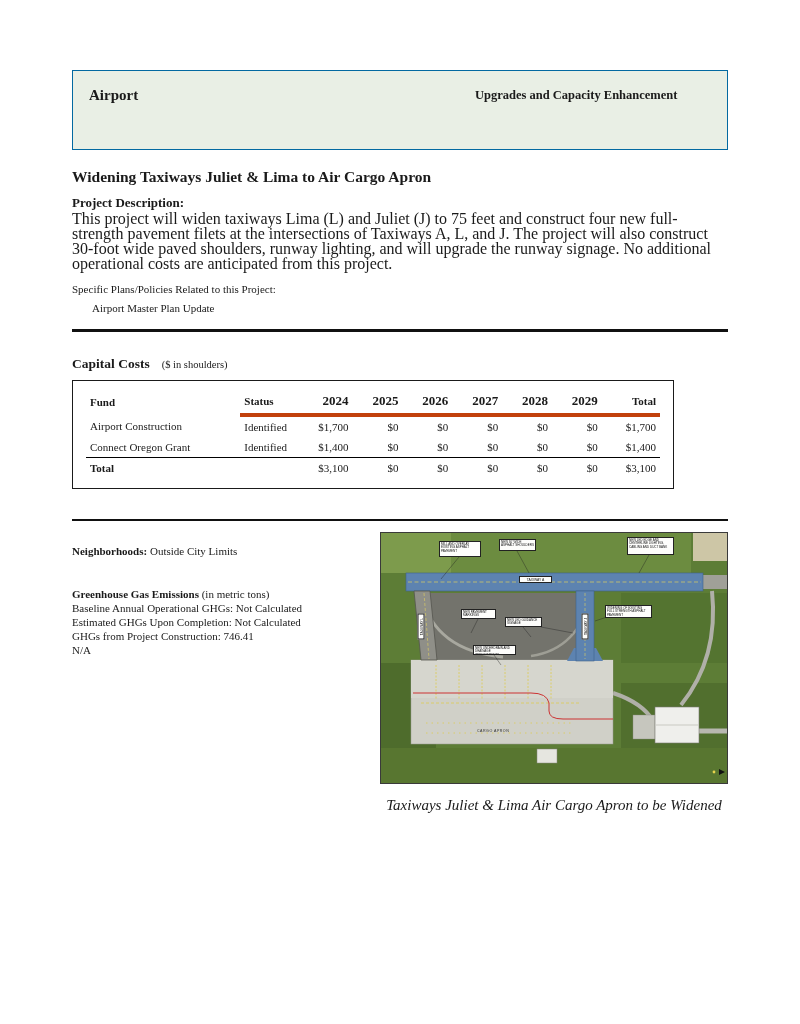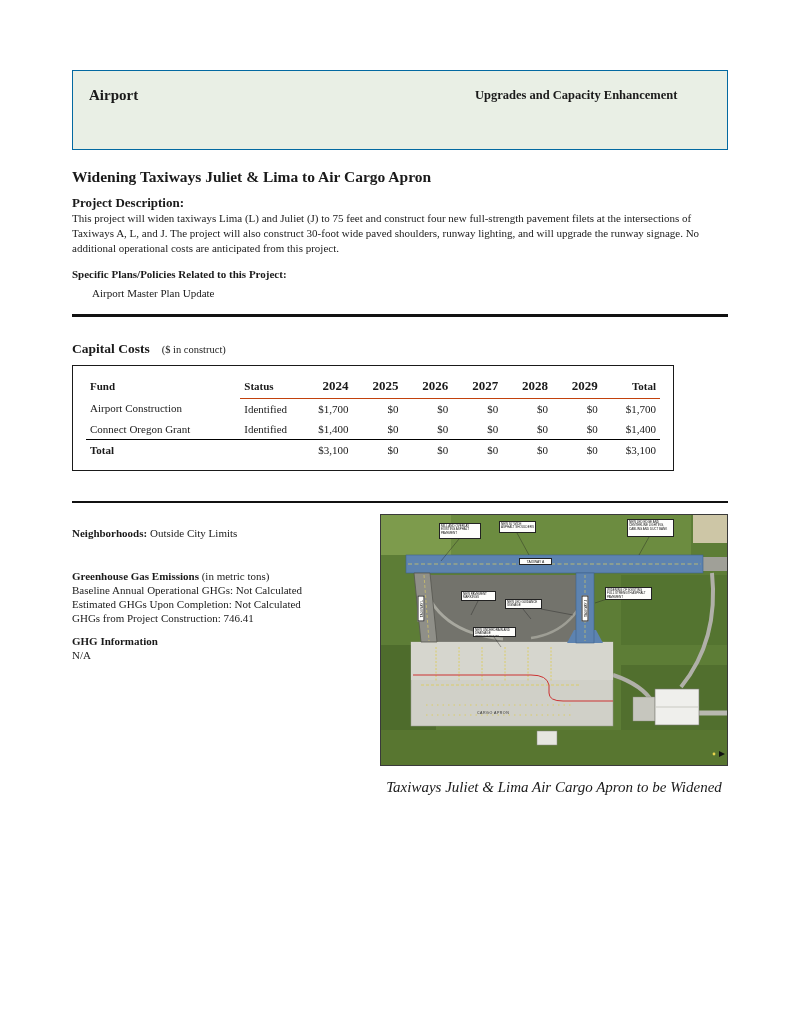--- a/index.html
+++ b/index.html
@@ -9,44 +9,44 @@
 
   
   .header-box { margin-top:70px; height:80px; background:#e9efe5; border:1px solid #0369a1;
                 display:flex; justify-content:space-between; padding:16px 16px 0 16px; }
   .category { font-size:15px; font-weight:bold; }
   .program { width:236px; font-size:12.5px; font-weight:bold; line-height:1.35; }
 
   
   .page-title { margin-top:18px; font-size:15.5px; font-weight:bold; }
   .desc-label { margin-top:9px; font-size:13px; font-weight:bold; }
-  .desc-text { font-size:11px; line-height:15px; width:656px; }
+  .desc-text { font-size:16px; line-height:15px; width:656px; }
   .status-line { margin-top:5px; font-size:11px; }
   .status-line .lbl { font-weight:bold; }
   .status-line .val { font-weight:bold; font-style:italic; margin-left:4px; }
   .status-note { font-size:11px; line-height:14px; }
-  .plans-label { margin-top:12px; font-size:11px; font-weight:bold; }
+  .plans-label { margin-top:12px; font-size:11px; font-weight:normal; }
   .plan-item { margin-top:7px; margin-left:20px; font-size:11px; }
 
   .rule { height:2.5px; background:#111; width:656px; }
   .rule-1 { margin-top:15px; }
   .rule-2 { margin-top:30px; }
 
   
   .cc-head { margin-top:22px; }
   .cc-title { font-size:13.5px; font-weight:bold; display:inline;margin-top:41px; }
   .cc-sub { font-size:10.5px; margin-left:8px; }
   .table-box { margin-top:8px; border:1px solid #1a1a1a; width:602px; padding:8px 13px 10px 13px; }
   table { border-collapse:collapse; width:100%; font-size:11px; }
   th, td { padding:4px 4px; text-align:left; font-weight:normal; }
   th { font-weight:bold; }
   th.yr { font-size:13px; text-align:right; }
   th.tot { text-align:right; }
   td.num { text-align:right; }
-  thead th:not(.fund) { border-bottom:1px solid #c2410c; }
+  thead th:not(.fund) { border-bottom:4px solid #c2410c; }
   tr.total-row td { border-top:1px solid #000; font-weight:normal; }
   tr.total-row td.fund { font-weight:bold; }
   col.fund { width:172px; } col.status { width:64px; } col.yr { width:53px; } col.tot { width:62px; }
 
   
   .columns { margin-top:11px; display:flex; }
   .left-col { width:308px; font-size:11px; line-height:14px; }
   .nbh { margin-top:12px; }
   .nbh .lbl, .ghg-title, .ghg-info-label { font-weight:bold; }
   .ghg-block { margin-top:29px; }
@@ -83,21 +83,21 @@
   <div class="desc-text">This project will widen taxiways Lima (L) and Juliet (J) to 75 feet and construct four new full-strength pavement filets at the intersections of Taxiways A, L, and J. The project will also construct 30-foot wide paved shoulders, runway lighting, and will upgrade the runway signage. No additional operational costs are anticipated from this project.</div>
 
 
   <div class="plans-label">Specific Plans/Policies Related to this Project:</div>
   <div class="plan-item">Airport Master Plan Update</div>
 
   <div class="rule rule-1"></div>
 
   <div class="cc-head">
     <span class="cc-title">Capital Costs</span>
-    <span class="cc-sub">($ in construct)</span>
+    <span class="cc-sub">($ in shoulders)</span>
   </div>
 
   <div class="table-box">
     <table>
       <colgroup>
         <col class="fund">
           <col class="status">
         <col class="yr">
           <col class="yr">
           <col class="yr">
@@ -163,21 +163,20 @@
     <div class="left-col">
       <div class="nbh">
         <span class="lbl">Neighborhoods:</span>
         <span>Outside City Limits</span>
       </div>
       <div class="ghg-block">
         <div><span class="ghg-title">Greenhouse Gas Emissions</span> <span class="ghg-units">(in metric tons)</span></div>
         <div>Baseline Annual Operational GHGs: Not Calculated</div>
         <div>Estimated GHGs Upon Completion: Not Calculated</div>
         <div>GHGs from Project Construction: 746.41</div>
-        <div class="ghg-info-label">GHG Information</div>
         <div>N/A</div>
       </div>
     </div>
 
     <div class="right-col">
       <div class="map-figure">
         <svg width="348" height="252" viewBox="0 0 348 252">
 
           <rect x="0" y="0" width="348" height="252" fill="#5d7d36"></rect>
           <rect x="0" y="0" width="70" height="40" fill="#7d9b4c"></rect>

